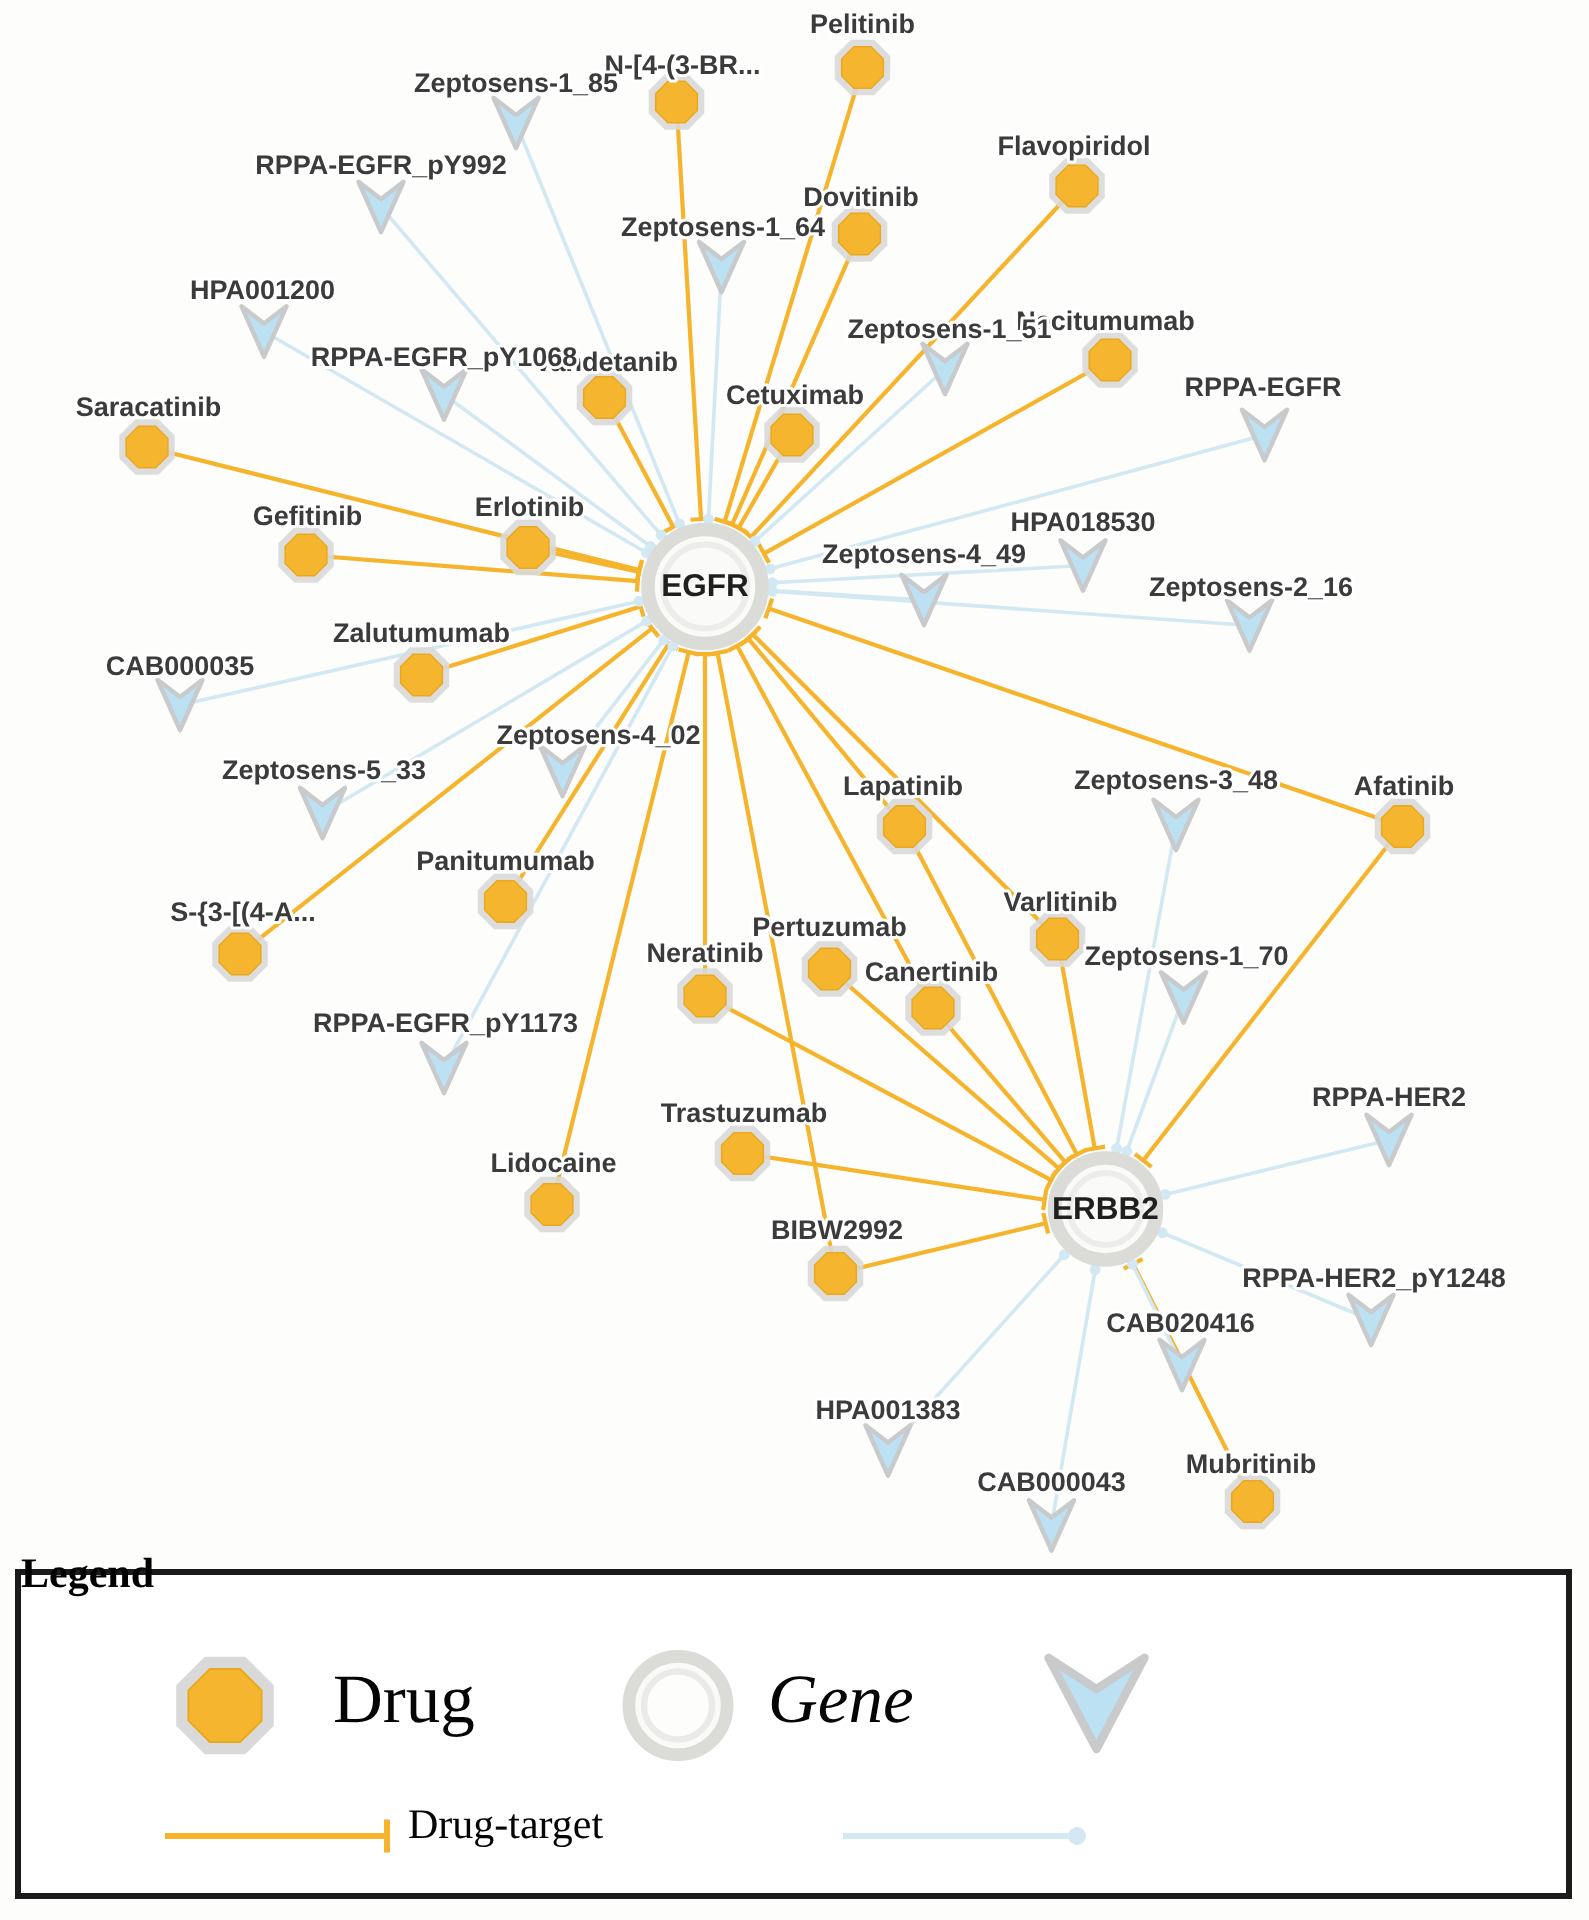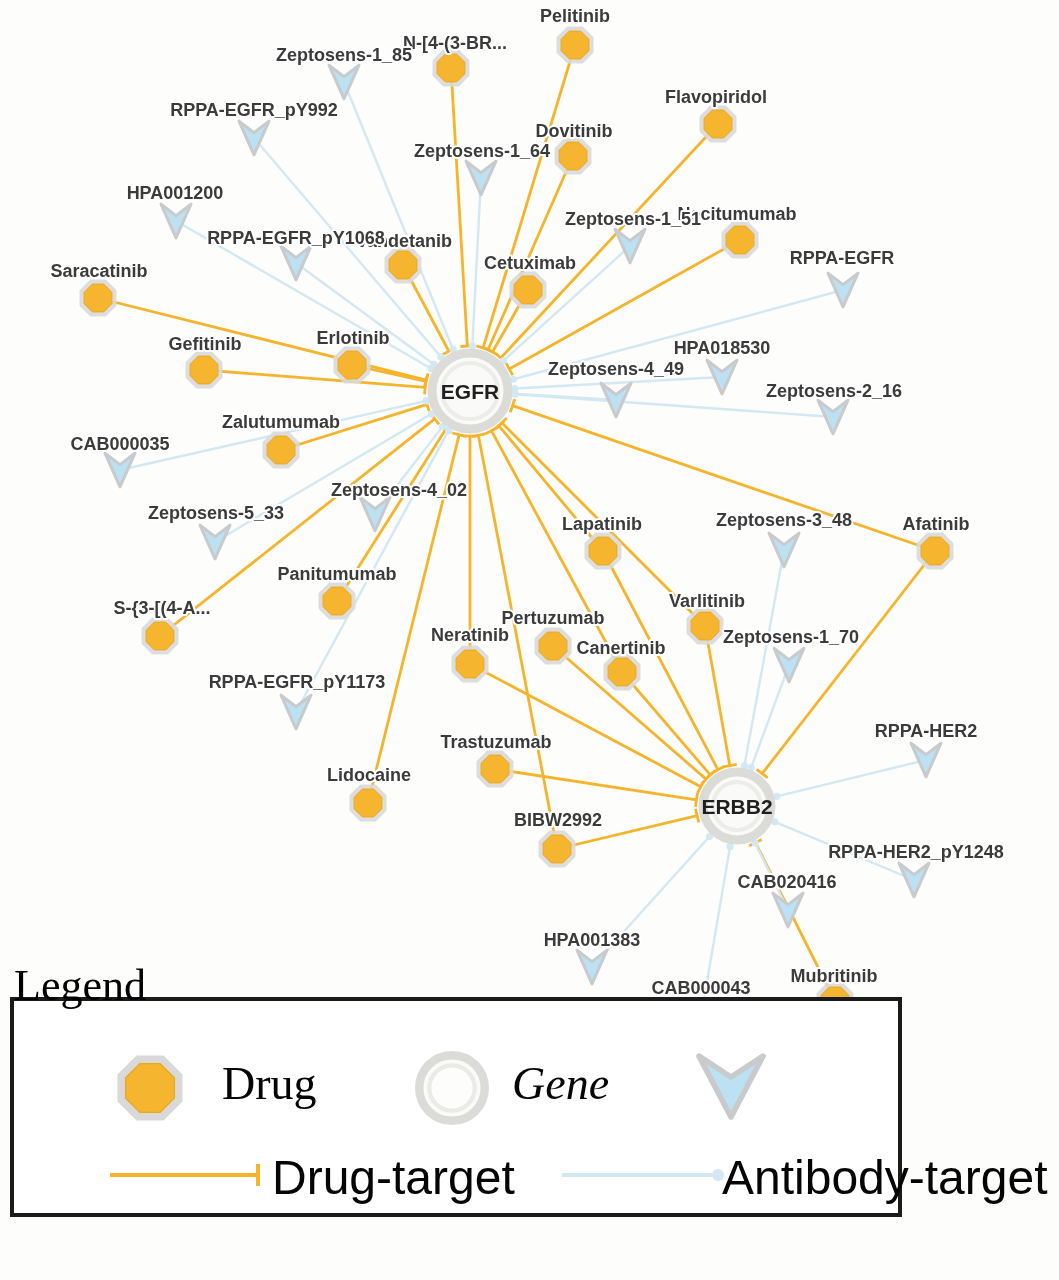--- a/index.html
+++ b/index.html
@@ -11,31 +11,31 @@
     font-family:"Liberation Sans",sans-serif;
     font-size:18px;font-weight:bold;
     fill:var(--label_color,#3B3B3B);
     stroke:#FFFFFF;stroke-width:4px;paint-order:stroke;stroke-linejoin:round;
   }
   .gene-label{
     font-family:"Liberation Sans",sans-serif;
     font-size:21px;font-weight:bold;fill:#1F1F1F;
   }
   .legend-title{
-    position:absolute;left:14px;top:960px;
-    font-family:"Liberation Serif",serif;font-weight:normal;font-size:44px;color:#000;
+    position:absolute;left:14px;top:1034px;
+    font-family:"Liberation Serif",serif;font-weight:bold;font-size:28px;color:#000;
     z-index:3;
   }
   .legend-box{
-    position:absolute;left:10px;top:997px;width:892px;height:220px;
+    position:absolute;left:10px;top:1046px;width:1038px;height:220px;
     border:4px solid var(--legend_border,#1b1b1b);background:#FFFFFF;z-index:2;
   }
   .li{position:absolute;}
   .legend-label{font-family:"Liberation Serif",serif;font-size:46px;color:#050505;line-height:1.05;white-space:nowrap;}
-  .legend-label2{font-family:Liberation Sans, sans-serif;font-size:48px;color:#050505;line-height:1.05;white-space:nowrap;}
+  .legend-label2{font-family:Liberation Serif, serif;font-size:28px;color:#050505;line-height:1.05;white-space:nowrap;}
   .li-drug-icon{left:92px;top:43px;width:88px;height:88px;}
   .li-drug-label{left:208px;top:59px;}
   .li-gene-icon{left:396px;top:45px;width:84px;height:84px;}
   .li-gene-label{left:498px;top:59px;font-style:italic;}
   .li-antibody-icon{left:677px;top:44px;width:80px;height:80px;}
   .li-antibody-label{left:756px;top:57px;}
   .li-dt-icon{left:94px;top:159px;width:160px;height:30px;}
   .li-dt-label{left:258px;top:152px;}
   .li-at-icon{left:546px;top:159px;width:170px;height:30px;}
   .li-at-label{left:708px;top:152px;}
@@ -388,16 +388,15 @@
     <svg class="li li-dt-icon" viewBox="0 0 160 30">
       <line x1="2" y1="15" x2="150" y2="15" style="stroke:var(--drug_edge);stroke-width:4"></line>
       <line x1="150" y1="4" x2="150" y2="26" style="stroke:var(--drug_edge);stroke-width:4"></line>
     </svg>
     <div class="li li-dt-label legend-label2">Drug-target</div>
 
     <svg class="li li-at-icon" viewBox="0 0 170 30">
       <line x1="2" y1="15" x2="152" y2="15" style="stroke:var(--antibody_edge);stroke-width:4"></line>
       <circle cx="158" cy="15" r="6" style="fill:var(--antibody_edge)"></circle>
     </svg>
-    <div class="li li-at-label legend-label2">Antibody-target</div>
 
   </div>
 </div>
 
 </body></html>

